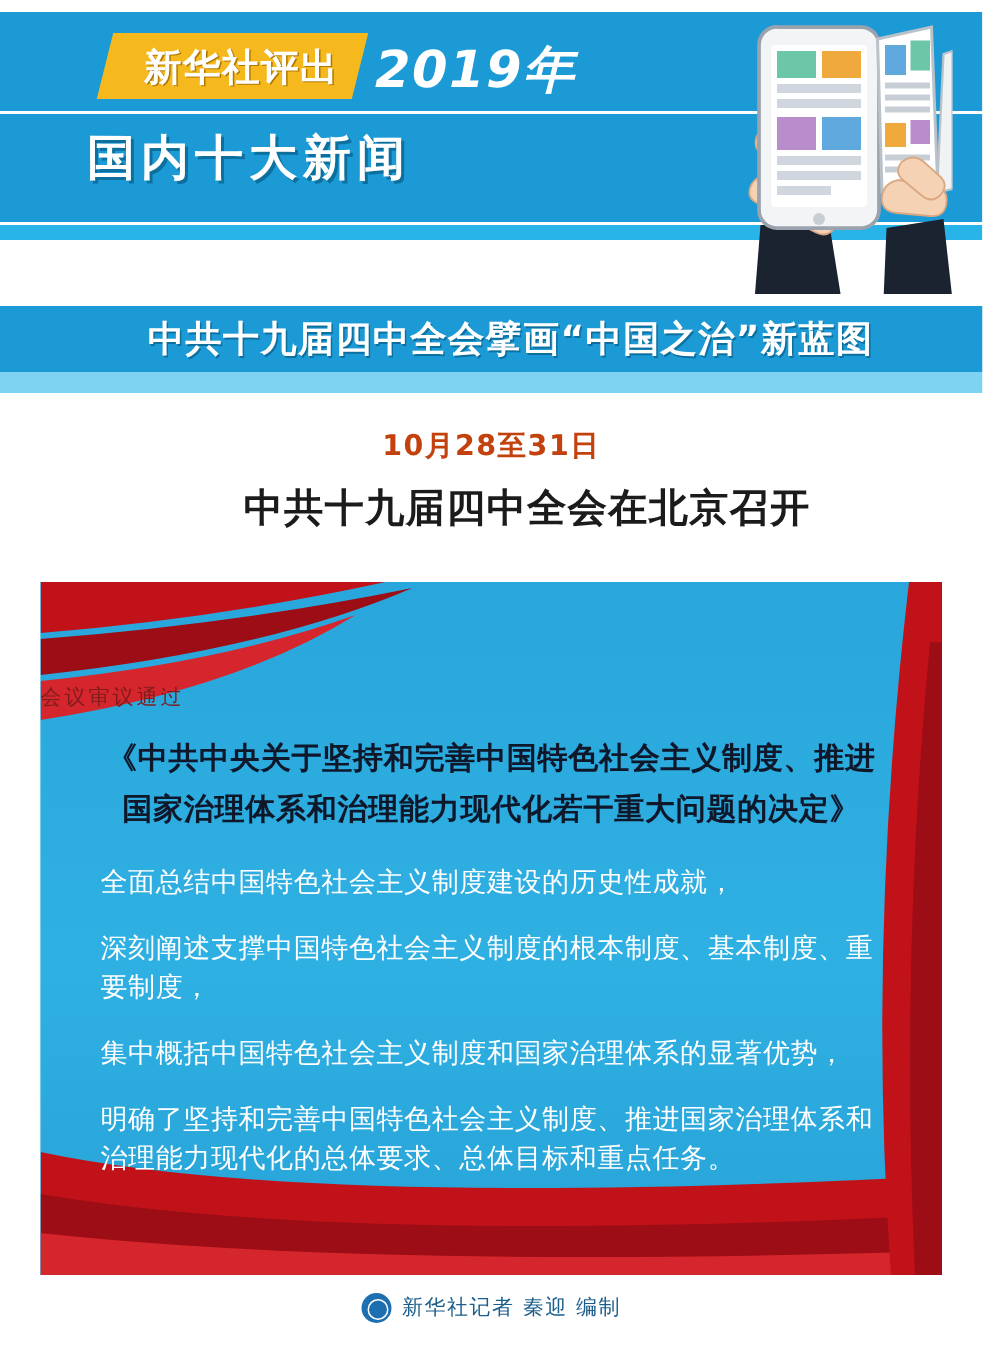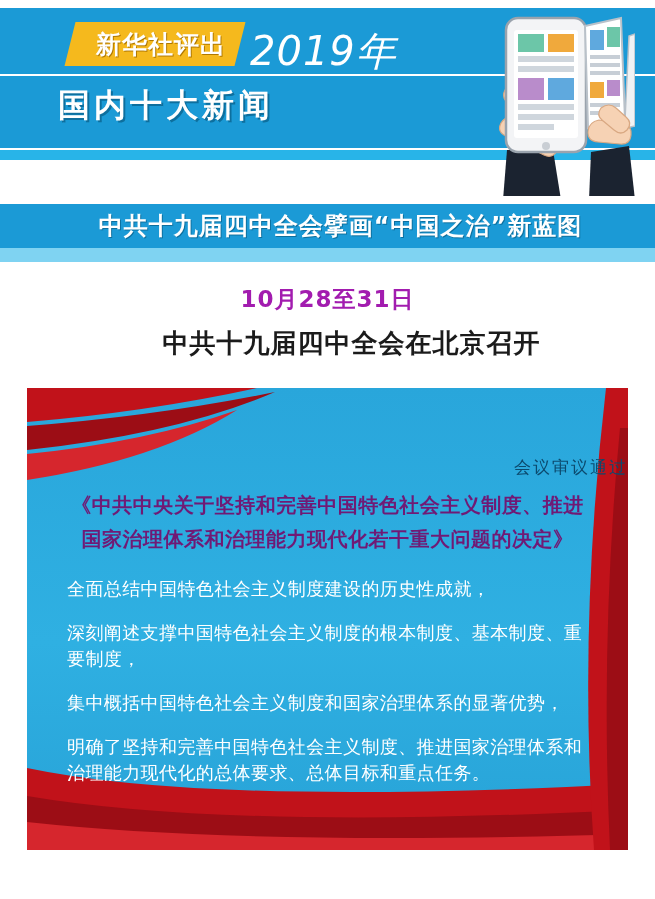--- a/index.html
+++ b/index.html
@@ -62,23 +62,23 @@
     font-size: 25px;
     font-weight: bold;
     color: #ffffff;
     letter-spacing: 1px;
     text-shadow: 1px 1px 0 #b07800;
     z-index: 5;
   }
   .title-year {
     position: absolute;
     left: 250px; top: 24px;
-    font-size: 40px;
+    font-size: 34px;
     font-style: italic;
-    font-weight: normal;
+    font-weight: bold;
     color: #ffffff;
     letter-spacing: 1px;
     z-index: 5;
   }
   .title-2 {
     position: absolute;
     left: 58px; top: 84px;
     font-size: 32px;
     font-weight: bold;
     color: #ffffff;
@@ -124,23 +124,23 @@
   }
 
   
   .headline {
     position: absolute;
     left: 0; top: 284px;
     width: 655px;
     text-align: center;
   }
   .headline .line1 {
-    font-size: 23px;
-    font-weight: bold;
-    color: #a21caf;
+    font-size: 19px;
+    font-weight: bold;
+    color: #c2410c;
     letter-spacing: 1px;
   }
   .headline .line2 {
     margin-top: 11px;
     font-size: 26px;
     font-weight: bold;
     color: #1b1b1b;
     letter-spacing: 1px;
     margin-left: 48px;
   }
@@ -164,33 +164,33 @@
     pointer-events: none;
   }
   .silk-tl { left: 0; top: 0; width: 300px; height: 120px; }
   .silk-bl { left: 0; bottom: 0; width: 601px; height: 140px; }
   .silk-r  { right: 0; top: 0; width: 80px; height: 462px; }
 
   .card-sub {
     position: absolute;
     left: 0; top: 68px;
     width: 601px;
-    text-align: right;
-    font-size: 17px;
-    color: #0c4a6e;
+    text-align: left;
+    font-size: 14px;
+    color: #7f1d1d;
     letter-spacing: 2px;
   }
   .card-title {
     position: absolute;
     left: 44px; top: 100px;
     width: 513px;
     text-align: center;
     font-size: 20px;
     font-weight: bold;
-    color: #701a75;
+    color: #0f172a;
     line-height: 34px;
     letter-spacing: 0.5px;
   }
   .bullets {
     position: absolute;
     left: 40px; top: 188px;
     width: 525px;
   }
   .bullets p {
     font-size: 18px;
@@ -318,14 +318,18 @@
     <div class="card-title">《中共中央关于坚持和完善中国特色社会主义制度、推进国家治理体系和治理能力现代化若干重大问题的决定》</div>
 
     <div class="bullets">
       <p>全面总结中国特色社会主义制度建设的历史性成就，</p>
       <p>深刻阐述支撑中国特色社会主义制度的根本制度、基本制度、重要制度，</p>
       <p>集中概括中国特色社会主义制度和国家治理体系的显著优势，</p>
       <p>明确了坚持和完善中国特色社会主义制度、推进国家治理体系和治理能力现代化的总体要求、总体目标和重点任务。</p>
     </div>
   </div>
 
+  <div class="credit">
+    <div class="logo"></div>
+    <div class="txt">新华社记者 秦迎 编制</div>
+  </div>
 
 </div>
 
 </body></html>

